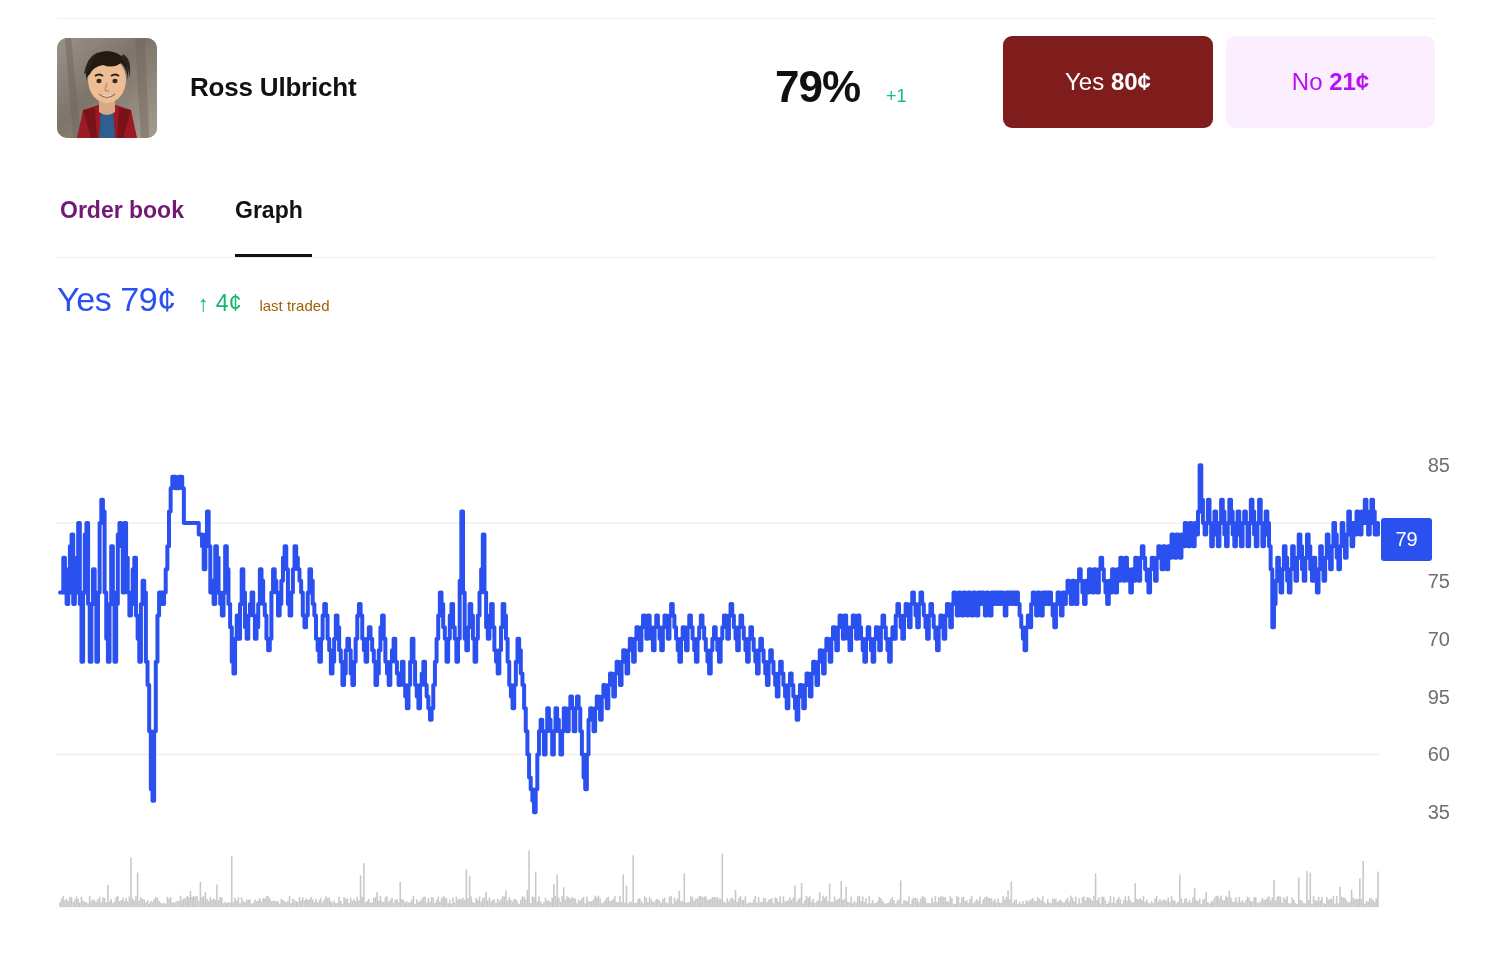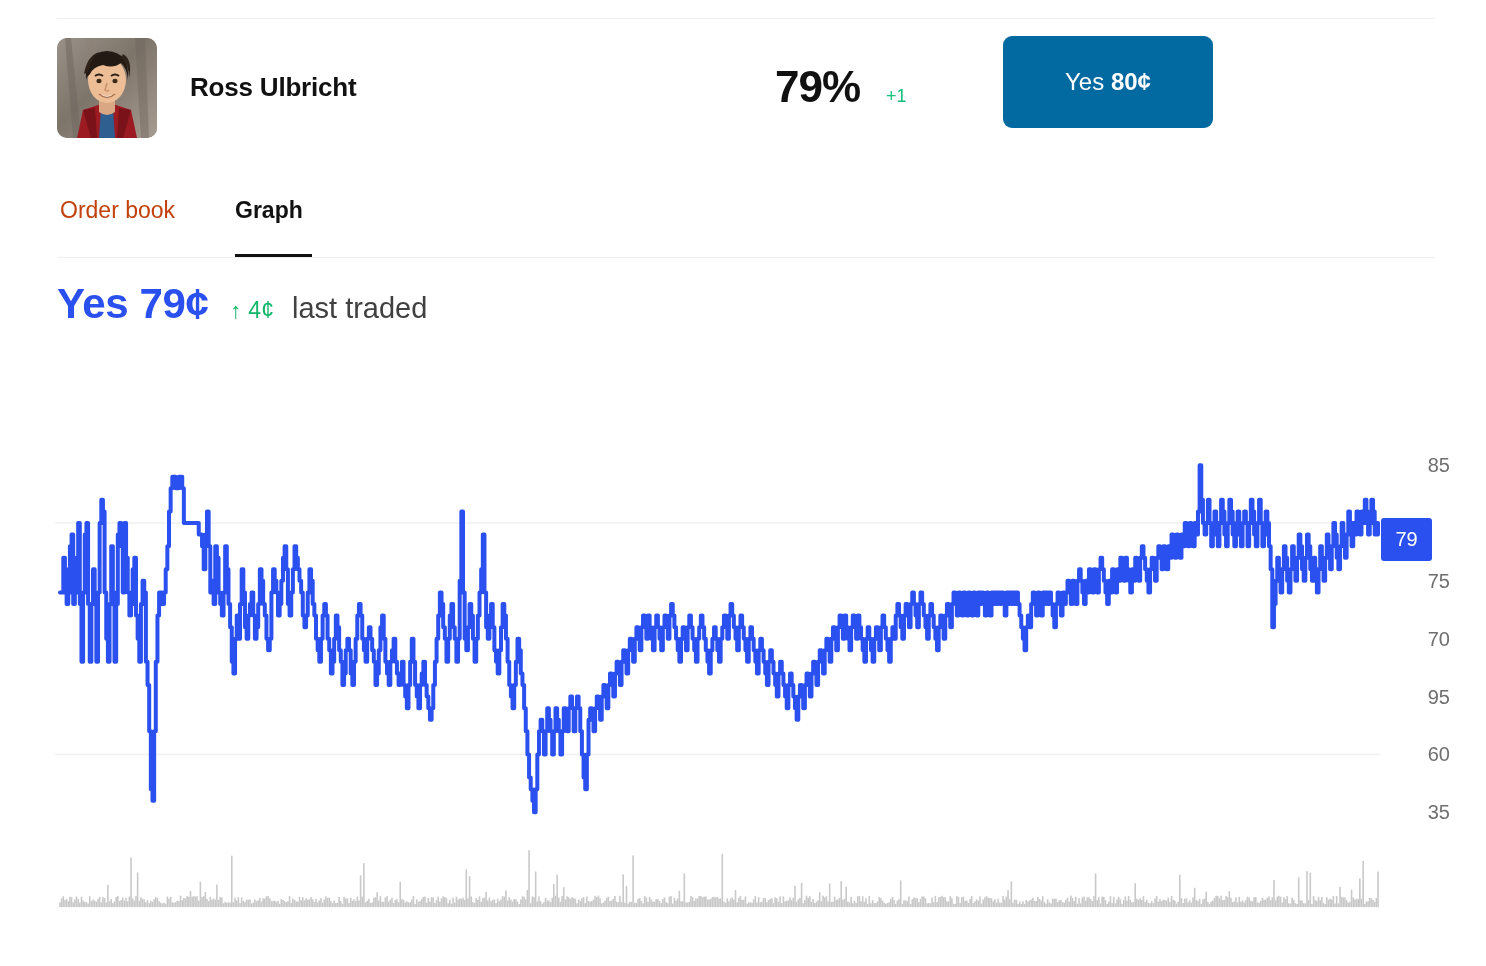--- a/index.html
+++ b/index.html
@@ -40,58 +40,58 @@
   .pct-main { font-size: 44px; font-weight: 700; color: #111111; letter-spacing: -1px; }
   .pct-delta { font-size: 18px; font-weight: 500; color: #16c07a; }
 
   .btn {
     position: absolute; top: 2px; height: 92px;
     border: none; border-radius: 9px; cursor: pointer;
     font-family: "Liberation Sans", sans-serif;
     display: flex; align-items: center; justify-content: center;
     padding: 0;
   }
-  .btn-yes { left: 946px; width: 210px; background: #0369a1; }
+  .btn-yes { left: 946px; width: 210px; background: #7f1d1d; }
   .btn-no  { left: 1169px; width: 209px; background: #fbeefe; }
   .btn-label { font-size: 24px; font-weight: 400; white-space: nowrap; }
   .btn-yes .btn-label { color: #ffffff; }
   .btn-no  .btn-label { color: #b910f2; }
   .btn-label b { font-weight: 700; }
 
   
   .tabs {
     position: absolute; left: 57px; top: 180px; width: 1378px; height: 68px;
   }
   .tab {
     position: absolute; top: 0; height: 68px;
-    font-size: 23px; font-weight: 400; color: #c2410c;
+    font-size: 23px; font-weight: 700; color: #701a75;
     background: none; border: none; padding: 0; cursor: pointer;
     font-family: "Liberation Sans", sans-serif;
     display: flex; align-items: flex-start; padding-top: 5px;
   }
   .tab-orderbook { left: 3px; }
   .tab-graph { left: 178px; color: #111111; font-weight: 700; }
   .tab-underline {
     position: absolute; left: 178px; top: 62px; width: 77px; height: 4px;
     background: #111111;
   }
   .tabs-rule {
     position: absolute; left: 0; top: 65px; width: 1378px; height: 1px;
     background: #efefef;
   }
 
   
   .lt-row {
     position: absolute; left: 57px; top: 268px;
     display: flex; align-items: baseline; gap: 0;
   }
-  .lt-price { font-size: 42px; font-weight: 700; color: #2b50f0; letter-spacing: -0.4px; }
+  .lt-price { font-size: 34px; font-weight: 400; color: #2b50f0; letter-spacing: -0.4px; }
   .lt-arrow { font-size: 22px; color: #12b76a; margin-left: 22px; }
   .lt-change { font-size: 23px; font-weight: 500; color: #12b76a; margin-left: 7px; }
-  .lt-note { font-size: 29px; color: #404040; margin-left: 18px; }
+  .lt-note { font-size: 15px; color: #a16207; margin-left: 18px; }
 
   
   .chart-area { position: absolute; left: 0; top: 360px; width: 1486px; height: 600px; }
   .chart-svg { position: absolute; left: 0; top: 0; }
 
   .ytick {
     position: absolute; right: 36px; font-size: 20px; color: #6f6f6f;
     text-align: right; white-space: nowrap; line-height: 1;
   }
   .ybadge {
@@ -157,20 +157,23 @@
 
     <div class="pct-wrap">
       <span class="pct-main">79%</span>
       <span class="pct-delta">+1</span>
     </div>
 
     <button class="btn btn-yes">
       <span class="btn-label"><span>Yes </span><b>80¢</b></span>
     </button>
 
+    <button class="btn btn-no">
+      <span class="btn-label"><span>No </span><b>21¢</b></span>
+    </button>
   </div>
 
   <div class="tabs">
     <button class="tab tab-orderbook">Order book</button>
     <button class="tab tab-graph">Graph</button>
     <div class="tab-underline"></div>
     <div class="tabs-rule"></div>
   </div>
 
   <div class="lt-row">

